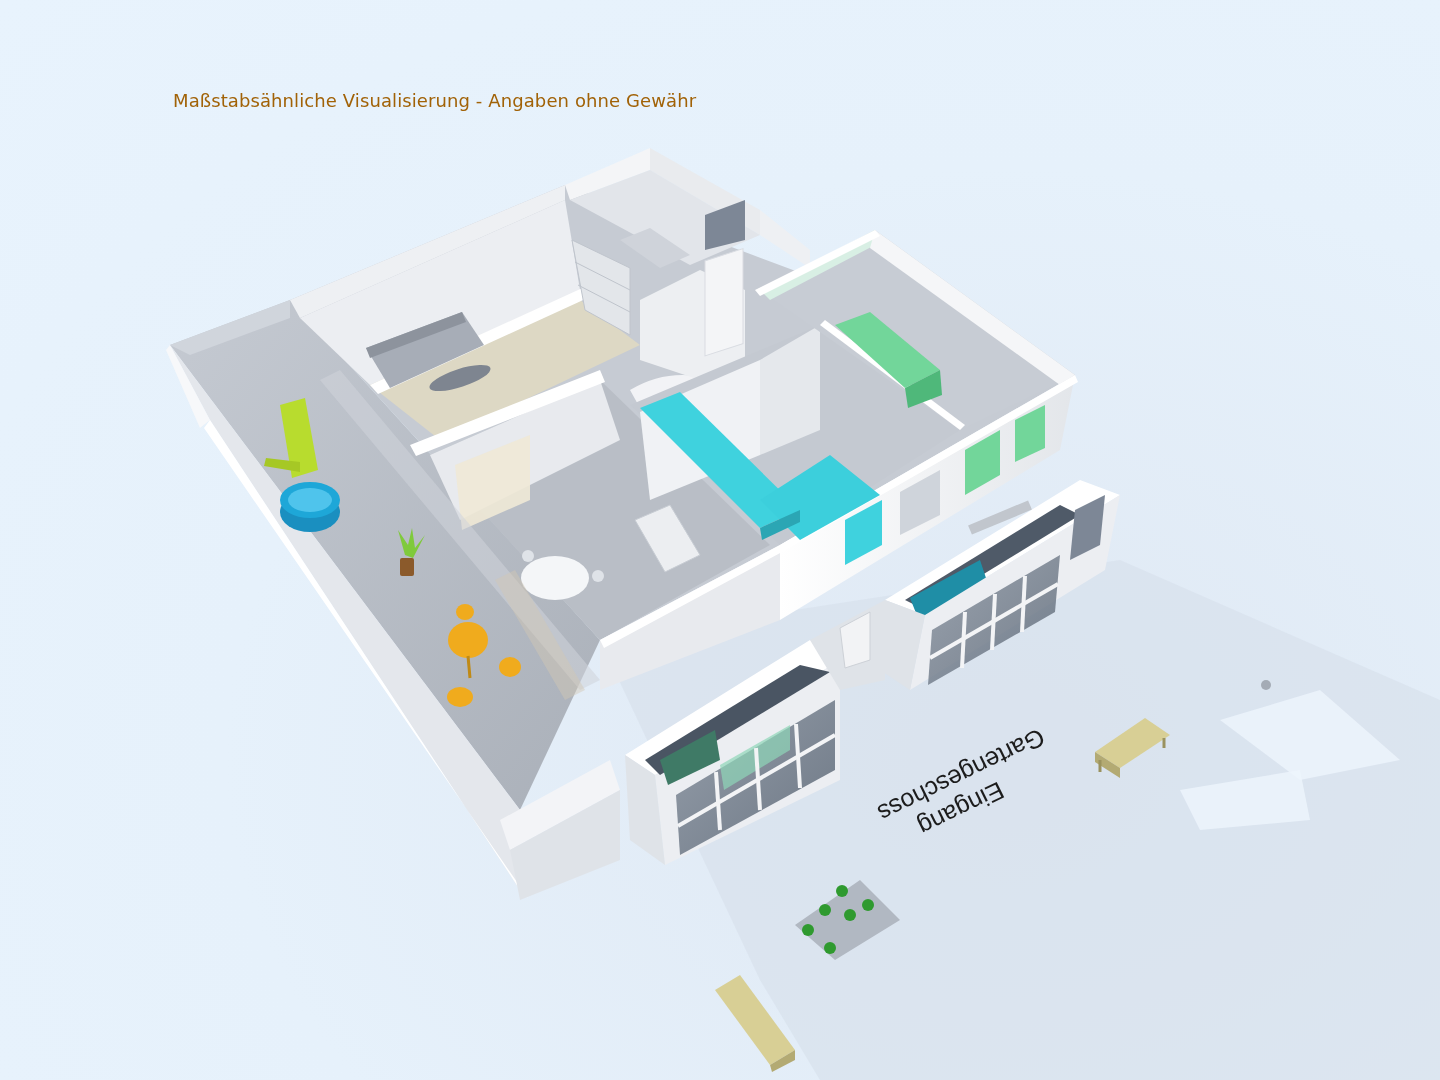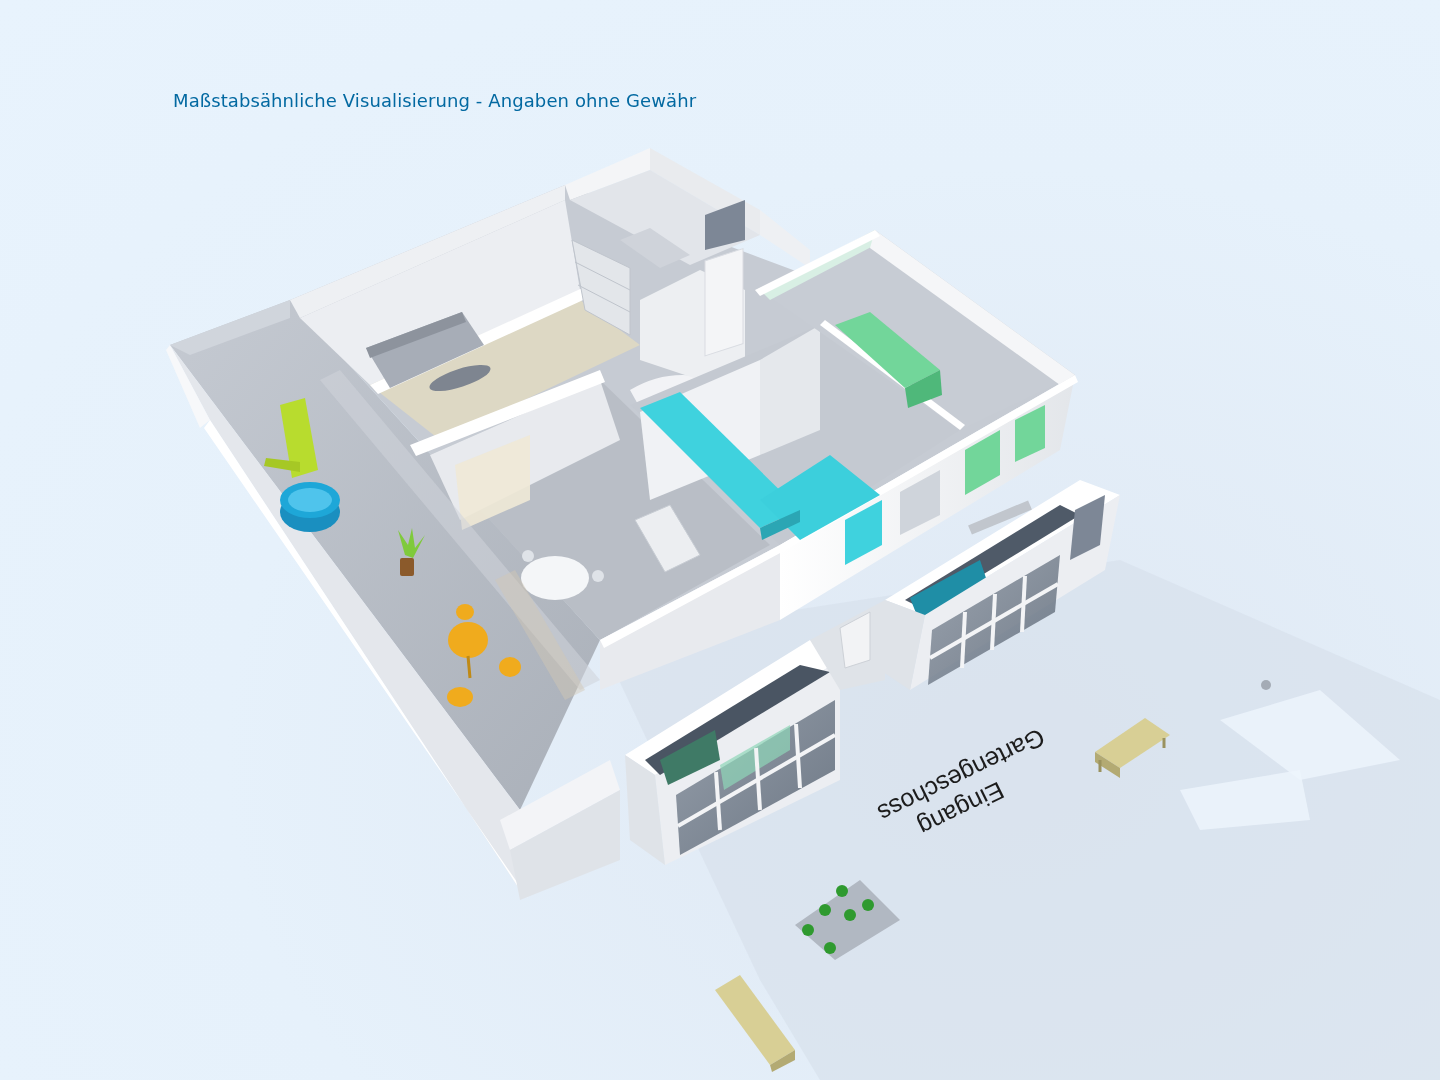--- a/index.html
+++ b/index.html
@@ -3,21 +3,21 @@
 <meta charset="utf-8">
 <style>
   html, body { margin: 0; padding: 0; }
   body {
     width: 1440px; height: 1080px; overflow: hidden; position: relative;
     background: radial-gradient(ellipse at 70% 70%, #dfe8f3 0%, #e6f1fb 55%, #e8f3fd 100%);
     font-family: "DejaVu Sans", sans-serif;
   }
   .caption {
     position: absolute; left: 173px; top: 90px;
-    font-size: 18px; color: #0369a1; letter-spacing: 0.1px;
+    font-size: 18px; color: #a16207; letter-spacing: 0.1px;
     font-family: "DejaVu Sans", sans-serif;
   }
   .scene { position: absolute; left: 0; top: 0; width: 1440px; height: 1080px; }
   .entrance-label {
     position: absolute; left: 830px; top: 720px;
     width: 220px; height: 110px;
     transform: rotate(-206deg); transform-origin: 110px 55px;
     font-family: "Liberation Sans", sans-serif; color: #1c1c1c; font-size: 25px;
     line-height: 30px; text-align: left;
   }

